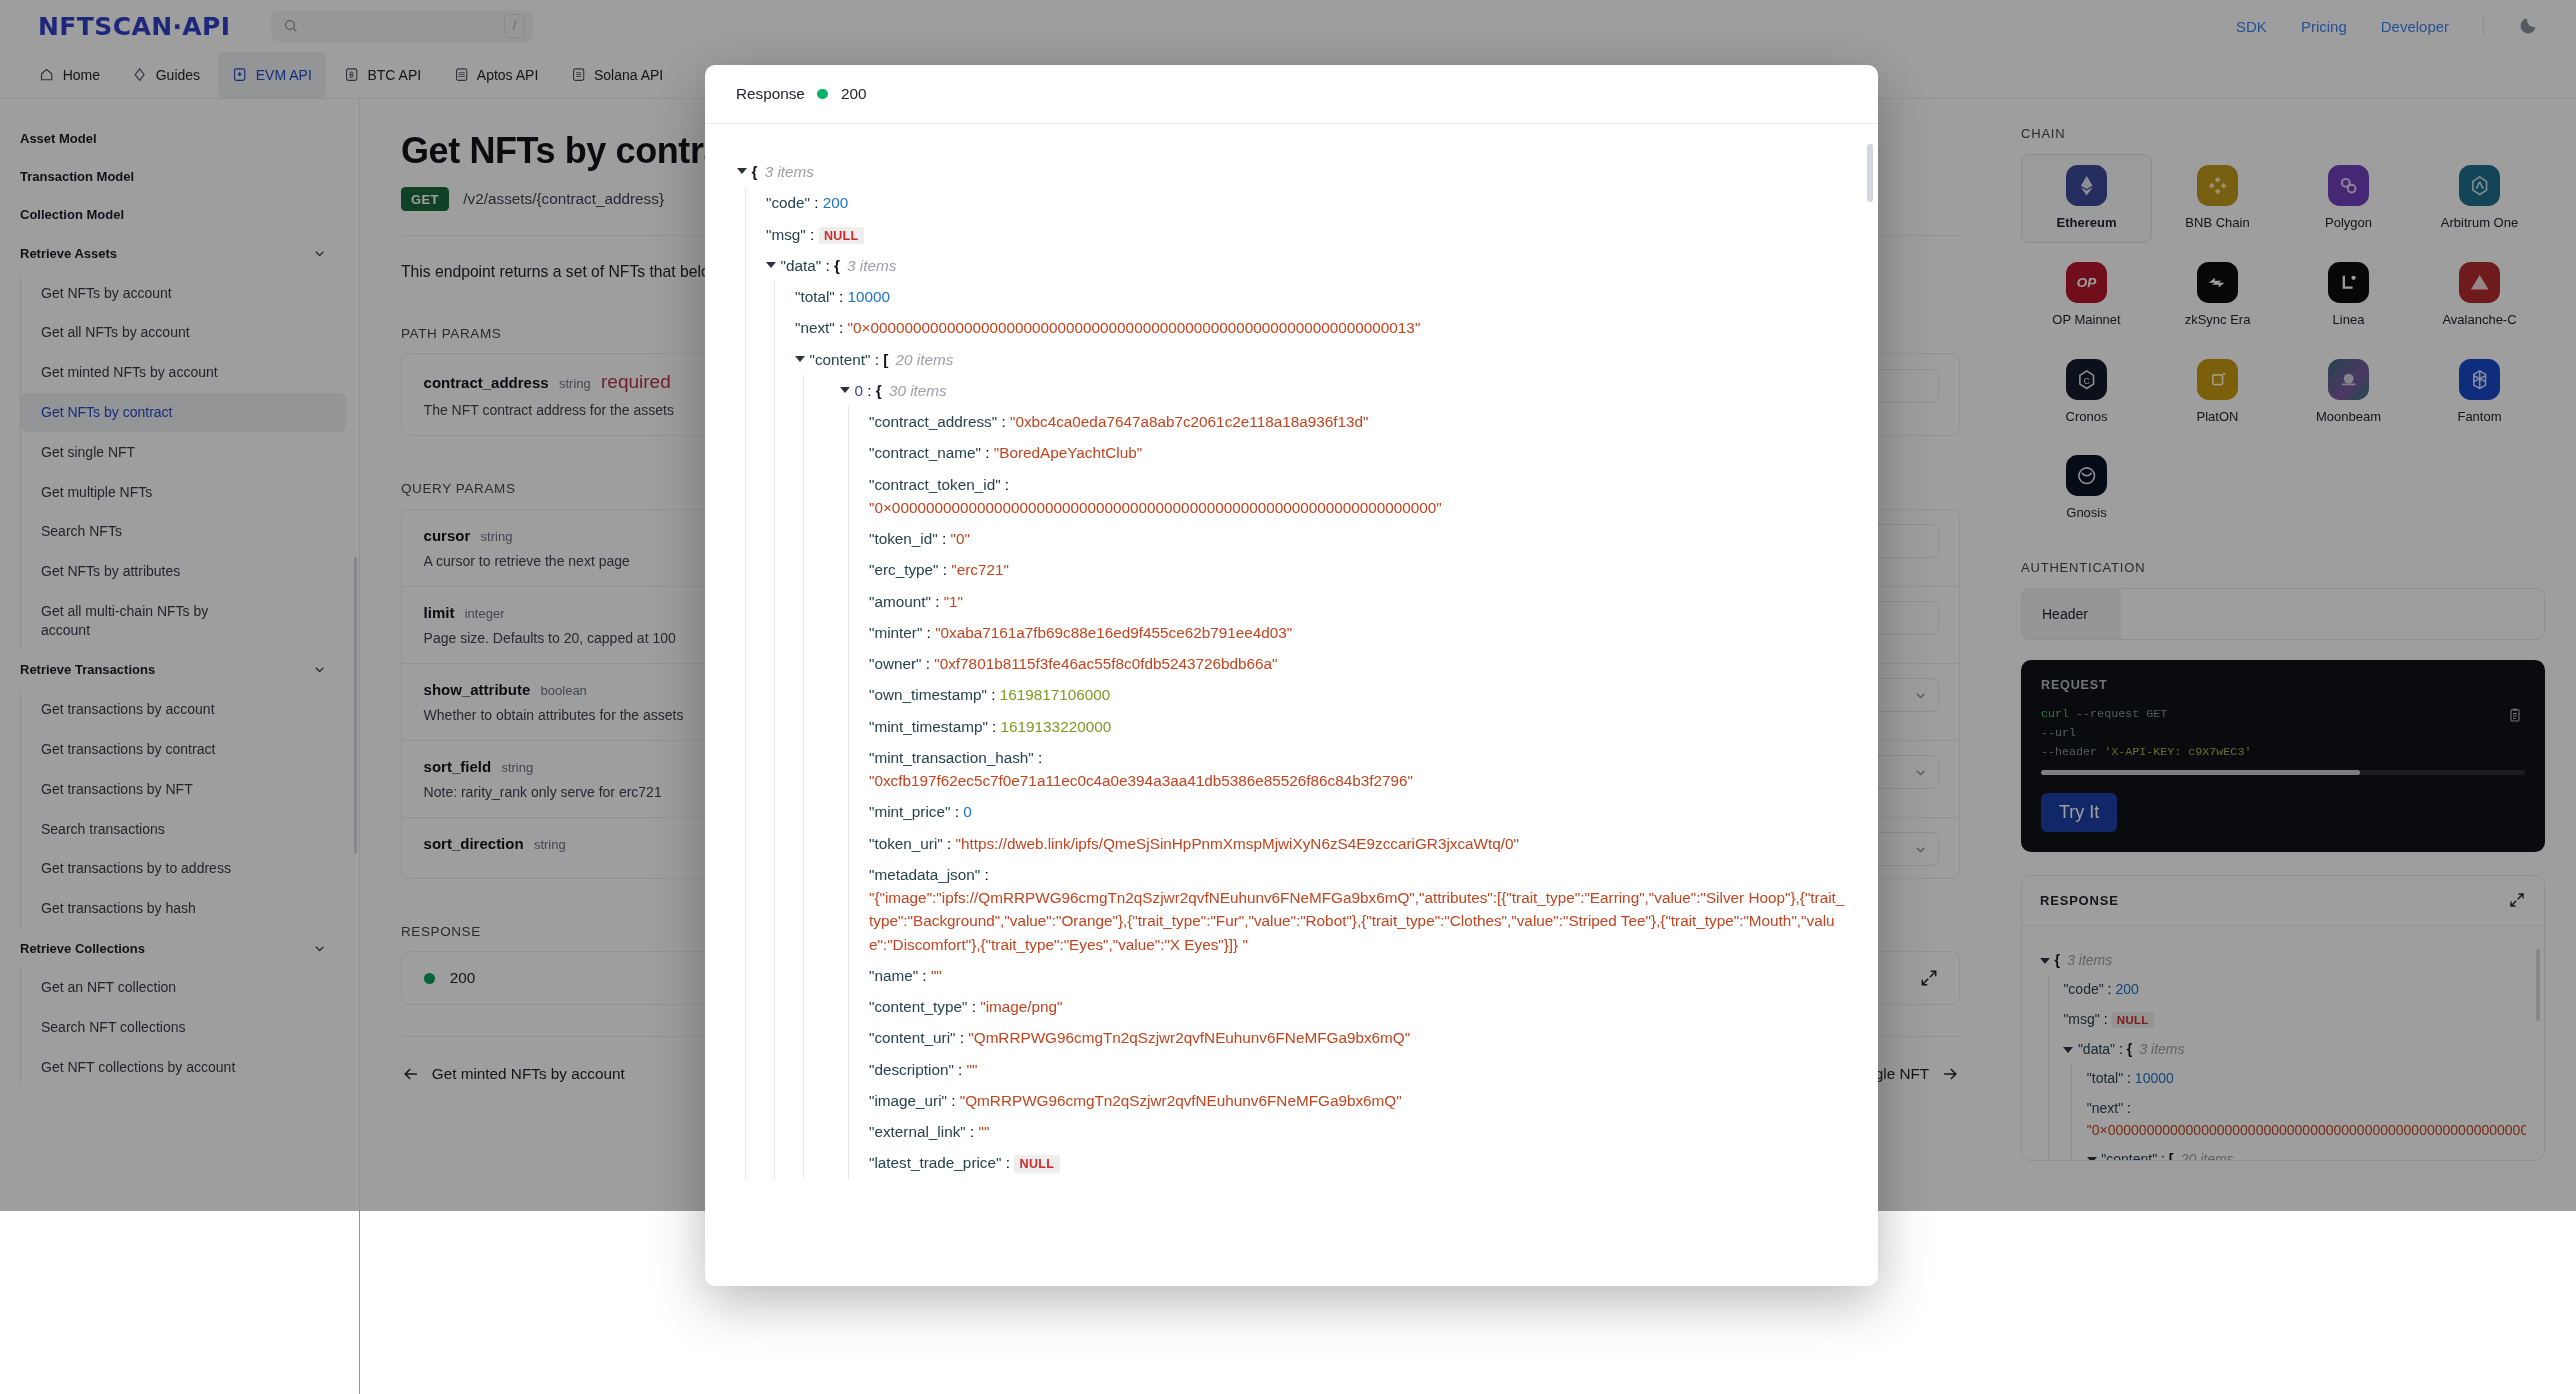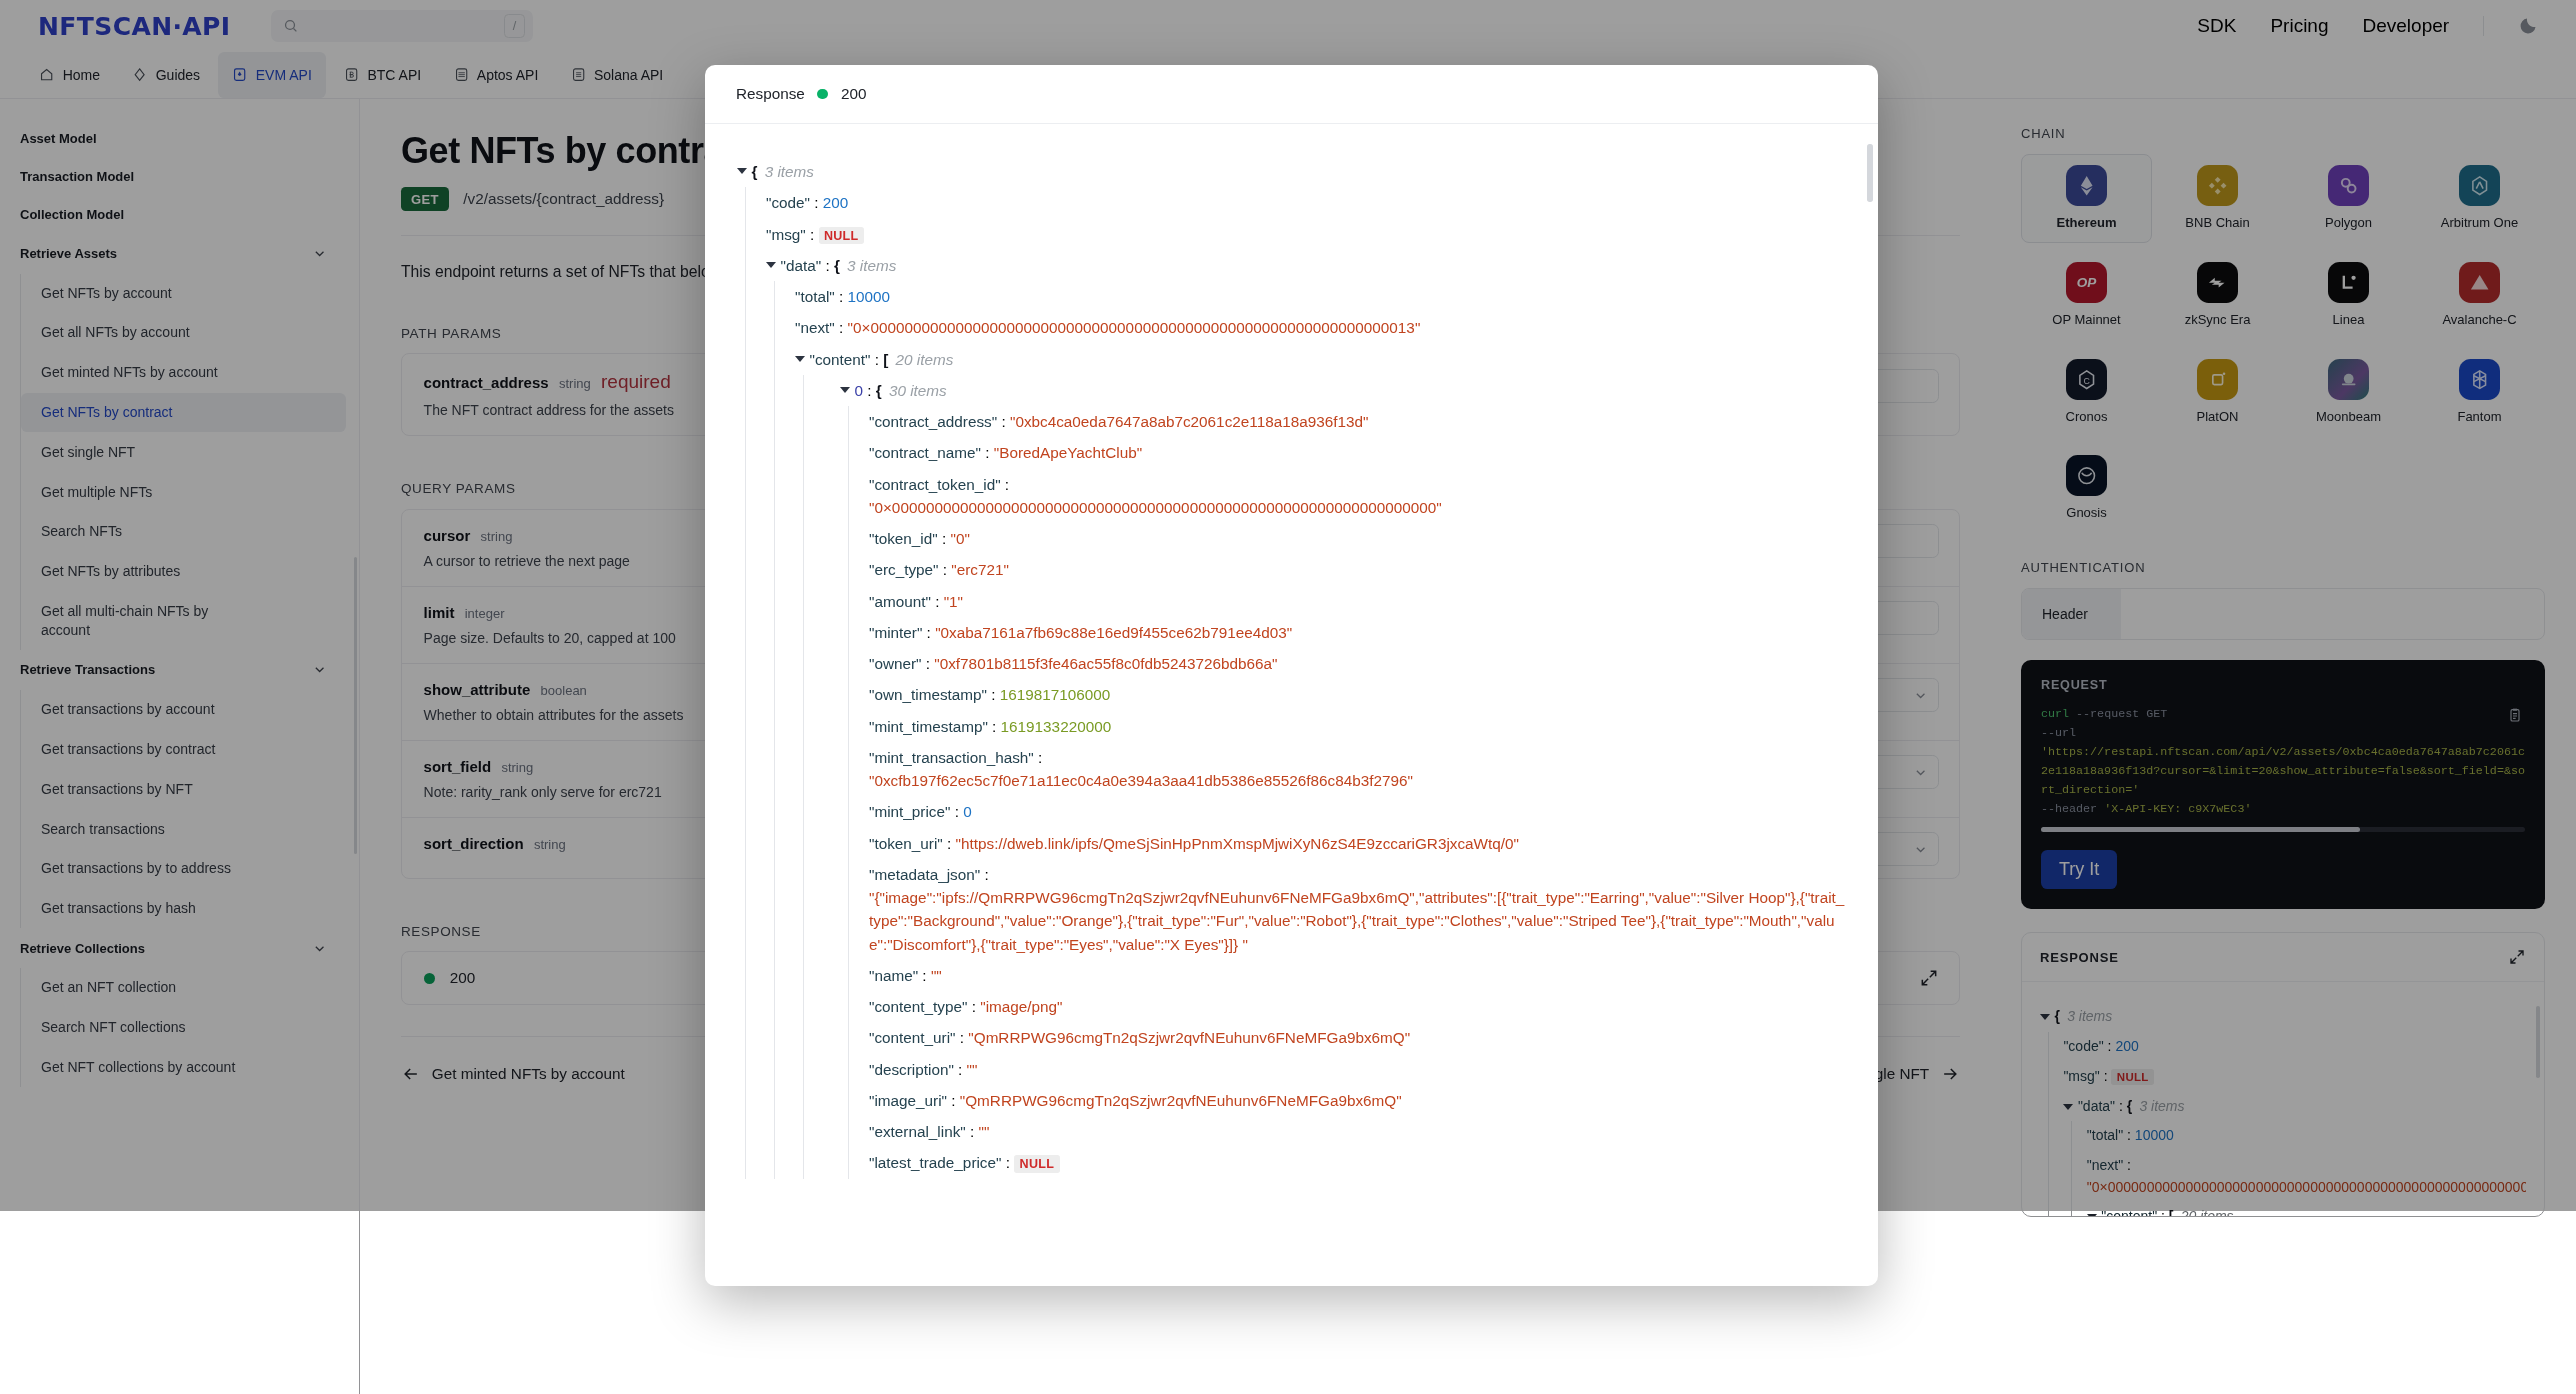--- a/index.html
+++ b/index.html
@@ -37,21 +37,21 @@
   .searchbox input {
     border: 0; background: transparent; outline: none; flex: 1;
     font-size: 12.6px; color: #333; font-family: "Liberation Sans", sans-serif;
   }
   .slashkey {
     width: 21.6px; height: 23.4px; border: 0.9px solid #dcdfe3; border-radius: 4.5px;
     display: flex; align-items: center; justify-content: center;
     font-size: 12.6px; color: #9aa0a6;
   }
   .hdr-right { margin-left: auto; display: flex; align-items: center; gap: 34px; }
-  .hdr-link { font-size: 19px; color: #000000; white-space: nowrap; }
+  .hdr-link { font-size: 15px; color: #3b82f6; white-space: nowrap; }
   .hdr-div { width: 0.9px; height: 20px; background: #e2e5e9; }
   .moon { width: 20px; height: 20px; }
 
   
   .navbar {
     position: relative; height: 47px; border-bottom: 0.9px solid #ececf0;
     display: flex; padding: 0 25px; gap: 3.6px;
     background: #fff; overflow: hidden;
   }
   .navtab {
@@ -559,21 +559,20 @@
           <div class="req-code">
             <svg class="copy-ic" viewBox="0 0 24 24" fill="none" stroke="#aeb4bf" stroke-width="1.7">
                 <rect x="6" y="4" width="12" height="17" rx="2"></rect>
                 <path d="M9 2.5h6v3H9z" fill="#aeb4bf" stroke="none"></path>
                 <path d="M9 10h6M9 13.5h6M9 17h4"></path>
               </svg>
             <div><span class="c-green">curl</span>
               <span class="c-gray">--request</span>
               <span class="c-gray">GET</span></div>
             <div><span class="c-gray">--url</span></div>
-            <div class="c-olive">'https://restapi.nftscan.com/api/v2/assets/0xbc4ca0eda7647a8ab7c2061c2e118a18a936f13d?cursor=&amp;limit=20&amp;show_attribute=false&amp;sort_field=&amp;sort_direction='</div>
             <div><span class="c-gray">--header</span>
               <span class="c-olive">'X-API-KEY: c9X7wEC3'</span></div>
             <div class="code-scroll">
                 <i></i>
               </div>
           </div>
           <button class="tryit">Try It</button>
         </div>
 
         <div class="resp-panel">

